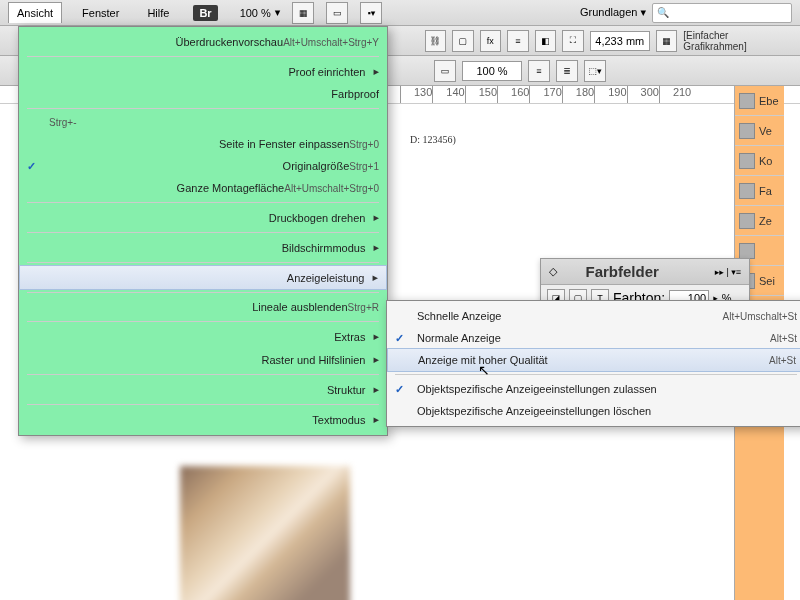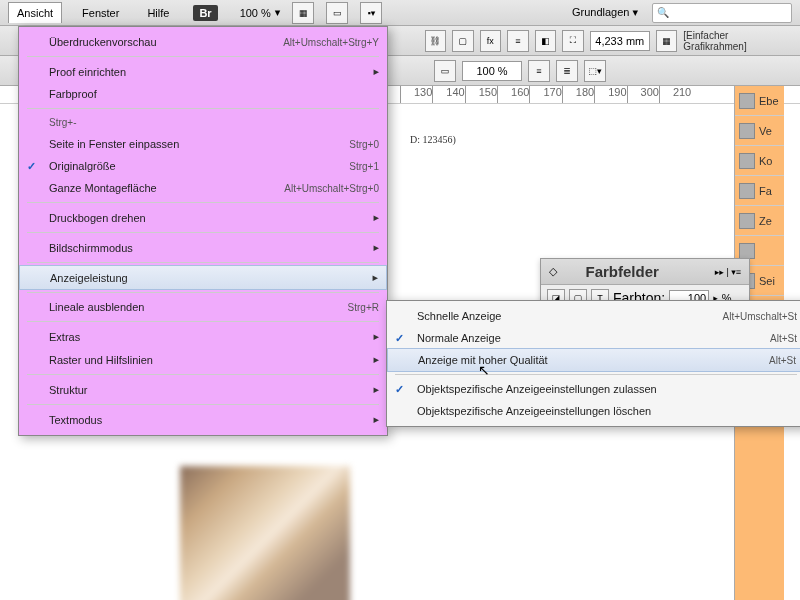--- a/index.html
+++ b/index.html
@@ -3,38 +3,38 @@
 <meta charset="utf-8">
 <style>
 * { margin: 0; padding: 0; box-sizing: border-box; font-family: Tahoma, Arial, sans-serif; font-size: 11px; user-select: none; }
 body { background: #f0f0f0; width: 800px; height: 600px; overflow: hidden; position: relative; }
 
 .menubar { height: 26px; background: linear-gradient(#e8e8e8, #d8d8d8); border-bottom: 1px solid #aaa; display: flex; align-items: center; padding: 0 8px; gap: 12px; }
 .menubar .menu-item { padding: 4px 8px; cursor: pointer; }
 .menubar .menu-item.active { background: #fff; border: 1px solid #999; border-bottom: none; }
 .menubar .br-badge { background: #3a3a3a; color: #fff; padding: 2px 6px; font-weight: bold; border-radius: 2px; margin-left: 4px; }
 .menubar .zoom-box { margin-left: 10px; display: flex; align-items: center; gap: 4px; }
-.menubar .right { margin-left: auto; display: flex; align-items: center; gap: 14px; }
+.menubar .right { margin-left: auto; display: flex; align-items: center; gap: 6px; }
 .menubar .search-box { width: 140px; height: 20px; background: #fff; border: 1px solid #aaa; border-radius: 2px; display: flex; align-items: center; padding: 0 4px; }
 .menubar .search-box::before { content: "🔍"; font-size: 10px; margin-right: 2px; }
 
 .toolbar { height: 30px; background: linear-gradient(#eaeaea, #d8d8d8); border-bottom: 1px solid #aaa; display: flex; align-items: center; padding: 0 8px; gap: 6px; }
 .toolbar2 { height: 30px; background: linear-gradient(#eaeaea, #d8d8d8); border-bottom: 1px solid #aaa; display: flex; align-items: center; padding: 0 8px; gap: 6px; }
 .tool-icon { width: 22px; height: 22px; background: #f5f5f5; border: 1px solid #999; display: inline-flex; align-items: center; justify-content: center; font-size: 9px; cursor: pointer; }
 .tool-input { width: 60px; height: 20px; border: 1px solid #999; background: #fff; text-align: center; }
 .tool-label { color: #333; font-size: 10px; }
 
 .canvas-area { position: absolute; left: 0; right: 0; top: 86px; bottom: 0; background: #fff; }
 .ruler-h { height: 18px; background: #fff; border-bottom: 1px solid #ccc; display: flex; font-size: 9px; color: #666; }
 .ruler-h .tick { flex: 0 0 30px; border-left: 1px solid #999; padding-left: 13px; }
 .doc-content { padding: 30px 20px; }
 .doc-text { font-size: 10px; font-family: Georgia, serif; color: #333; }
 .doc-image { position: absolute; left: 180px; top: 380px; width: 170px; height: 150px; background: linear-gradient(135deg, #8b6f5c 0%, #c9a882 20%, #e8d4b8 40%, #f5e8d8 50%, #d4b896 60%, #9c8575 80%); filter: blur(3px); }
 
-.dropdown { position: absolute; left: 18px; top: 26px; width: 370px; background: #f0abfc; border: 1px solid #888; box-shadow: 3px 3px 10px rgba(0,0,0,0.3); z-index: 100; padding: 4px 0; }
+.dropdown { position: absolute; left: 18px; top: 26px; width: 370px; background: #86efac; border: 1px solid #888; box-shadow: 3px 3px 10px rgba(0,0,0,0.3); z-index: 100; padding: 4px 0; text-align: right; }
 .dropdown-item { display: flex; align-items: center; padding: 5px 8px 5px 30px; cursor: pointer; position: relative; }
 .dropdown-item.highlighted { background: linear-gradient(#e8eef8, #d5e0f0); border: 1px solid #a8c0e0; margin: -1px 0; }
 .dropdown-item .label { flex: 1; color: #222; }
 .dropdown-item .shortcut { color: #555; font-size: 10px; }
 .dropdown-item .arrow { color: #333; margin-left: 8px; }
 .dropdown-item .check { position: absolute; left: 8px; color: #2060c0; font-weight: bold; }
 .dropdown-sep { height: 1px; background: #ccc; margin: 3px 8px; }
 
 .submenu { position: absolute; left: 386px; top: 300px; width: 420px; background: #f5f5f5; border: 1px solid #888; box-shadow: 3px 3px 10px rgba(0,0,0,0.3); z-index: 101; padding: 4px 0; }
 .submenu .dropdown-item.highlighted2 { background: linear-gradient(#e8eef8, #d5e0f0); border: 1px solid #a8c0e0; margin: -1px 0; }

